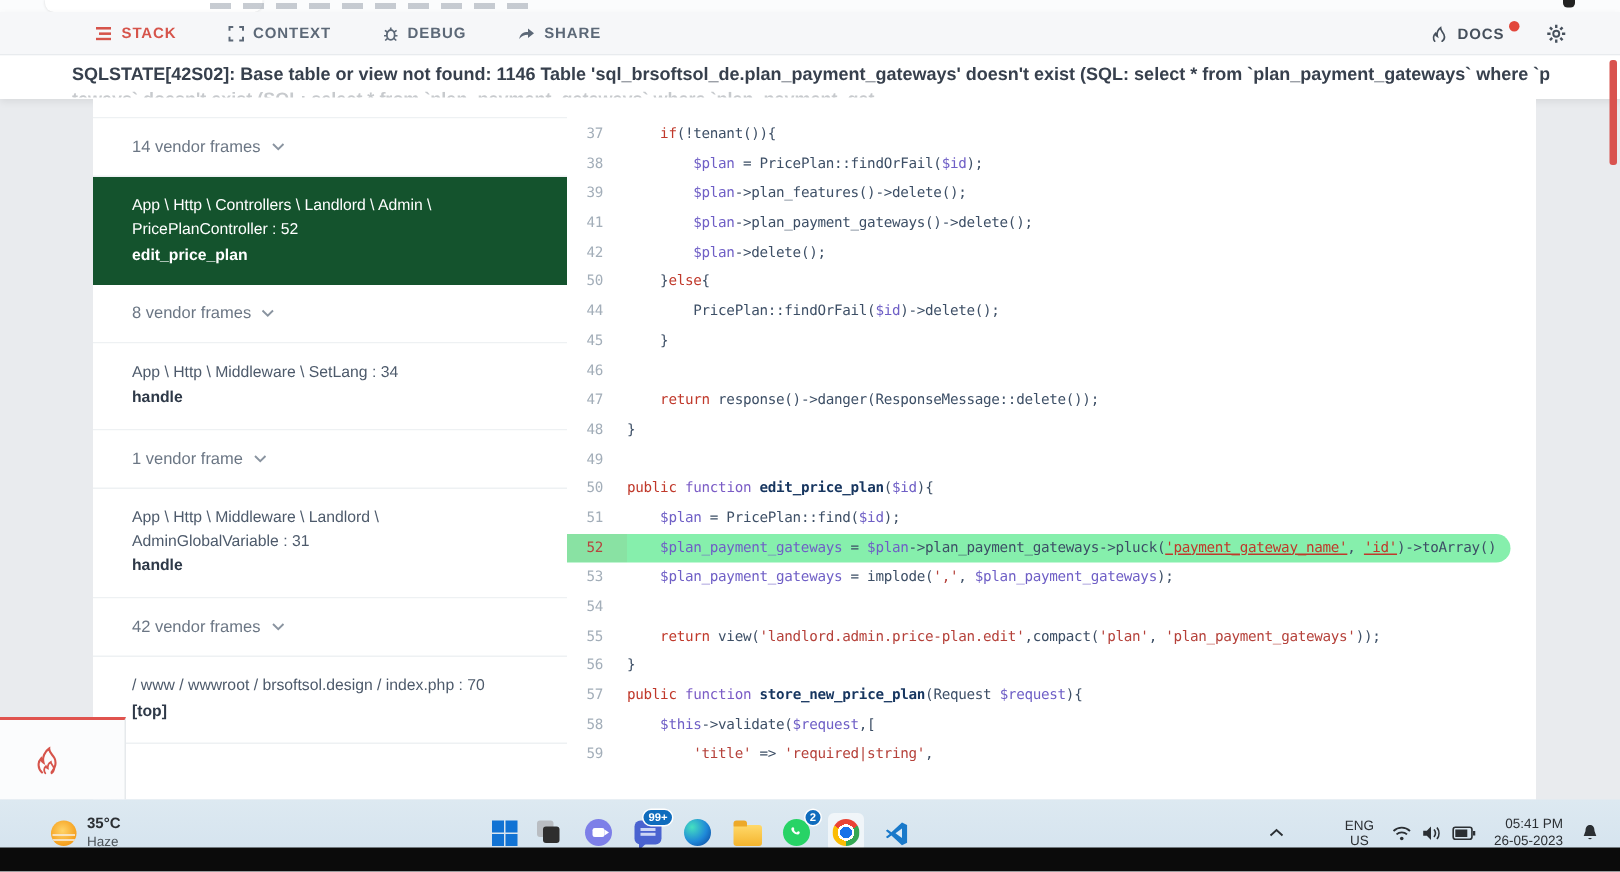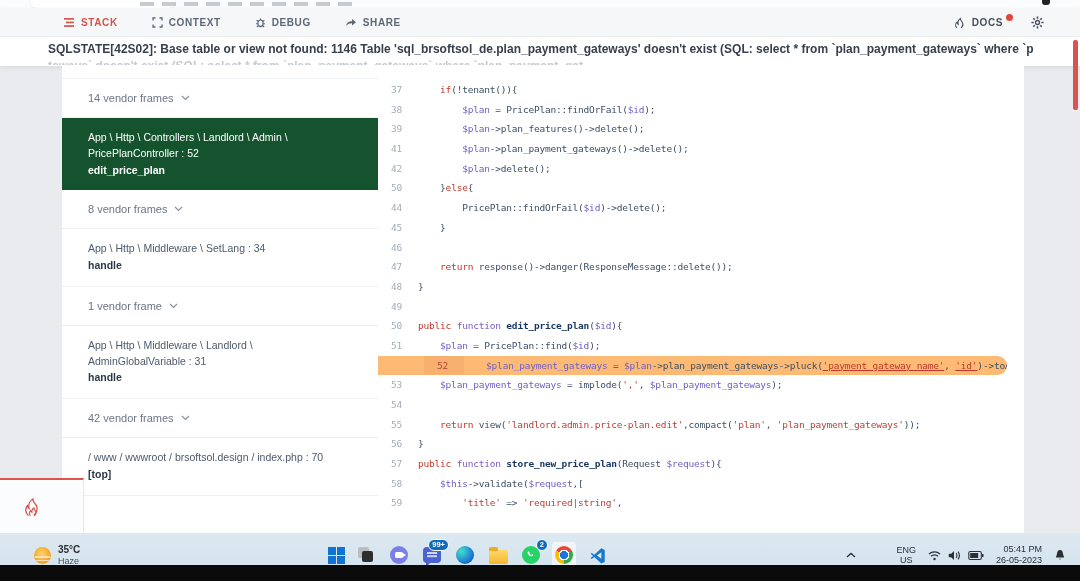--- a/index.html
+++ b/index.html
@@ -14,21 +14,21 @@
   .top-dot { position:absolute; left:1042px; top:0; width:8px; height:5px; background:#222; border-radius:0 0 3px 3px; }
 
   
   .header-wrap { position:absolute; left:0; top:8px; width:1080px; height:58px; background:#fff; box-shadow:0 2px 5px rgba(0,0,0,.07); }
   .tabbar { position:relative; height:29px; background:#f6f7f9; border-bottom:1px solid #e8ebee; display:flex; align-items:center; }
   .tabs { display:flex; align-items:center; margin-left:64px; gap:34px; }
   .tab { display:flex; align-items:center; gap:6px; font-size:10px; font-weight:700; letter-spacing:.6px; color:#5c6877; cursor:pointer; }
   .tab.active { color:#d6544b; }
   .tab svg { display:block; }
   .tab-right { position:absolute; right:36px; top:0; height:29px; display:flex; align-items:center; gap:28px; }
-  .docs-btn { position:relative; display:flex; align-items:center; gap:6px; font-size:10px; font-weight:700; letter-spacing:.6px; color:#46505c; cursor:pointer; }
+  .docs-btn { position:relative; display:flex; align-items:flex-end; gap:6px; font-size:10px; font-weight:700; letter-spacing:.6px; color:#46505c; cursor:pointer; }
   .red-dot { position:absolute; right:-10px; top:-3px; width:7px; height:7px; border-radius:50%; background:#e2473c; }
   .gear-btn { cursor:pointer; display:flex; align-items:center; }
 
   .errorbar { position:relative; height:28px; background:#fff; overflow:hidden; }
   .errmsg { position:absolute; left:48px; top:5px; width:985px; font-size:12px; font-weight:700; color:#37404d; white-space:nowrap; overflow:hidden; }
   .errmsg-faded { position:absolute; left:48px; top:22px; width:985px; height:7px; font-size:12px; font-weight:700; color:#37404d; opacity:.28; white-space:nowrap; overflow:hidden; }
 
   
   .sidebar { position:absolute; left:62px; top:66px; width:316px; height:467px; background:#fff; overflow:hidden; }
   .sspacer { height:13px; border-bottom:1px solid #eef1f3; }
@@ -41,21 +41,21 @@
 
   
   .flare-box { position:absolute; left:0; top:478px; width:84px; height:55px; background:#fbfcfd; border-top:2px solid #e0534e; border-right:1px solid #e6e9ec; display:flex; align-items:center; }
   .flare-box svg { margin-left:22px; }
 
   
   .codepanel { position:absolute; left:378px; top:66px; width:646px; height:467px; background:#fff; overflow:hidden; padding-top:14px; }
   .crow { display:flex; height:19.7px; line-height:19.7px; font-family:"DejaVu Sans Mono", monospace; font-size:9.5px; letter-spacing:-0.2px; white-space:pre; overflow:hidden; }
   .crow .ln { flex:none; width:40px; padding-left:13px; color:#a3aeb9; }
   .crow .ct { flex:1; overflow:hidden; }
-  .crow.hl { background:#fdba74; border-radius:0 10px 10px 0; margin-right:17px;padding-left:46px; }
+  .crow.hl { background:#86efac; border-radius:0 10px 10px 0; margin-right:17px; }
   .crow.hl .ln { color:#b7443e; background:rgba(190,60,55,.07); }
   .tk-pl { color:#3d4f66; } .tk-kw { color:#c0392b; } .tk-kw2 { color:#7b5cc6; }
   .tk-fn { color:#16355f; font-weight:700; } .tk-vr { color:#6f5fc6; }
   .tk-st { color:#b5413a; } .tk-stru { color:#c0392b; text-decoration:underline; }
 
   
   .red-scroll { position:absolute; right:2px; top:40px; width:5px; height:70px; background:#d9534f; border-radius:2px; }
 
   
   .taskbar { position:absolute; left:0; top:533px; width:1080px; height:44px; background:linear-gradient(#dde9f1,#d3e2ee); display:flex; align-items:center; }

